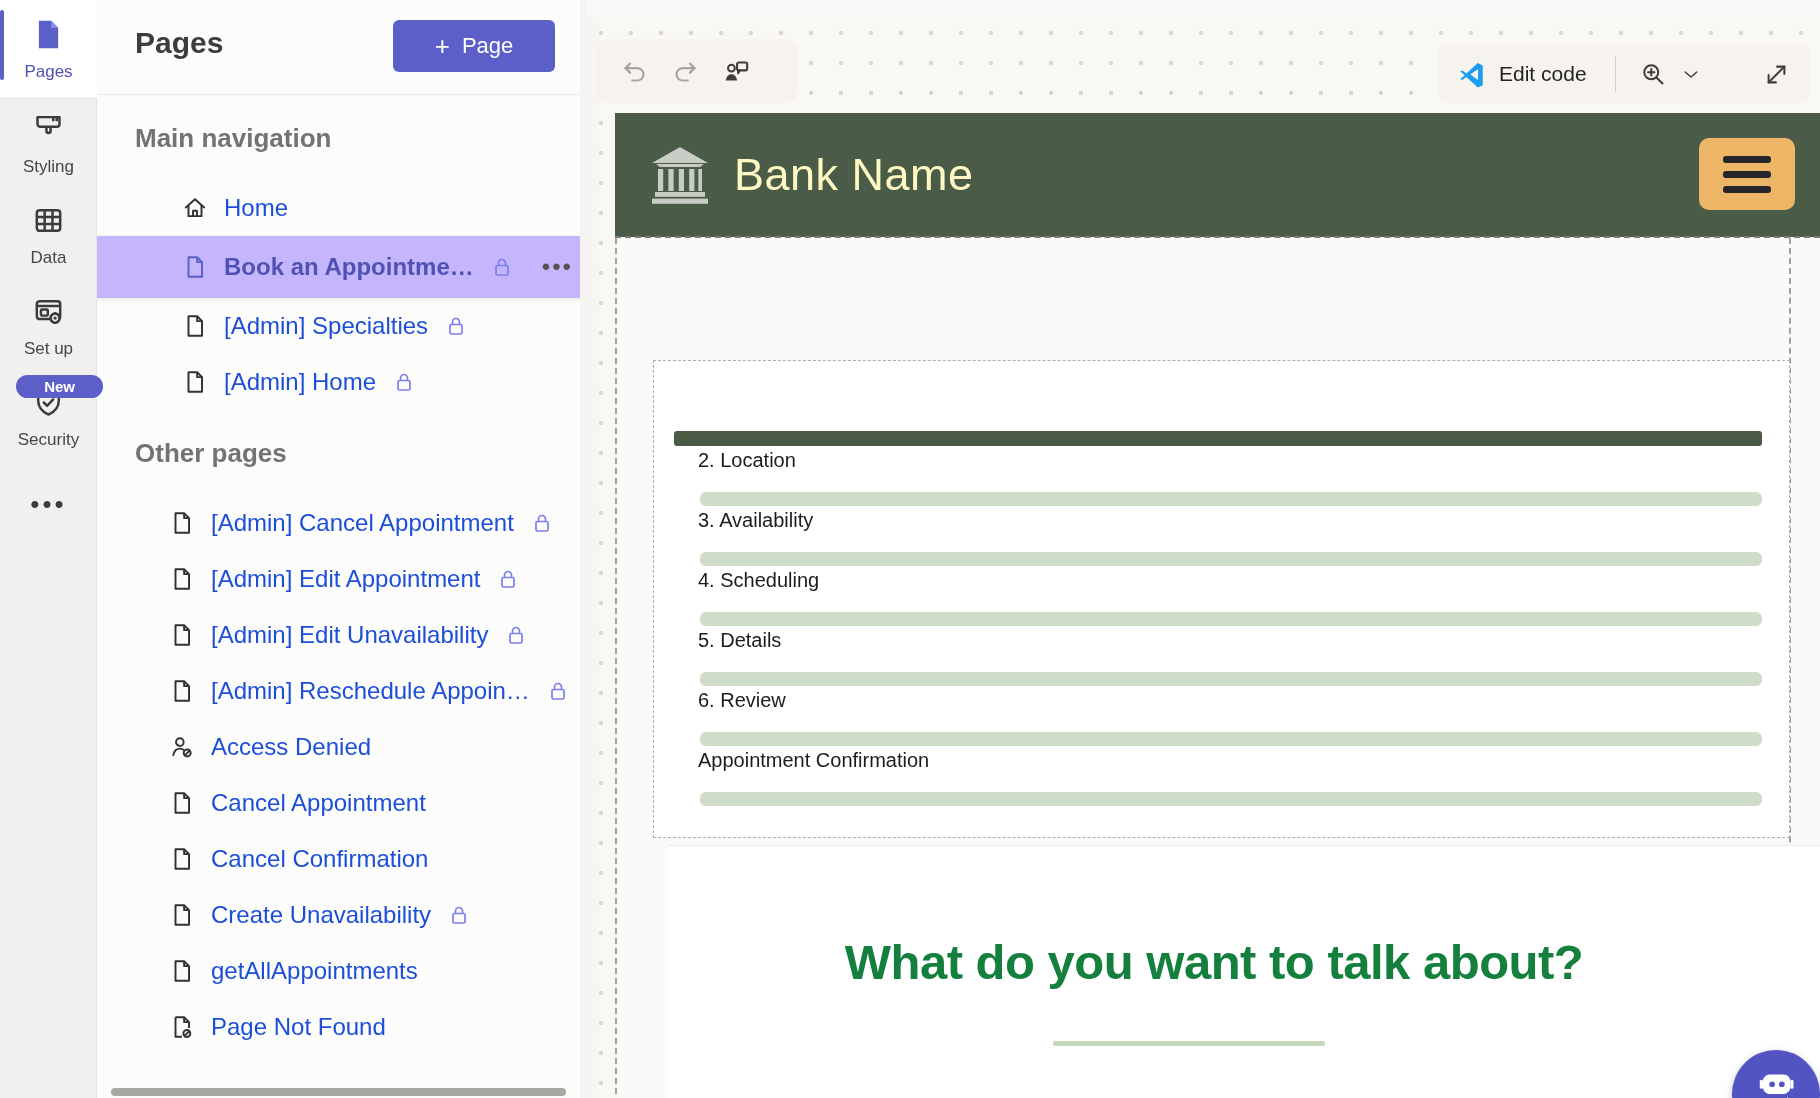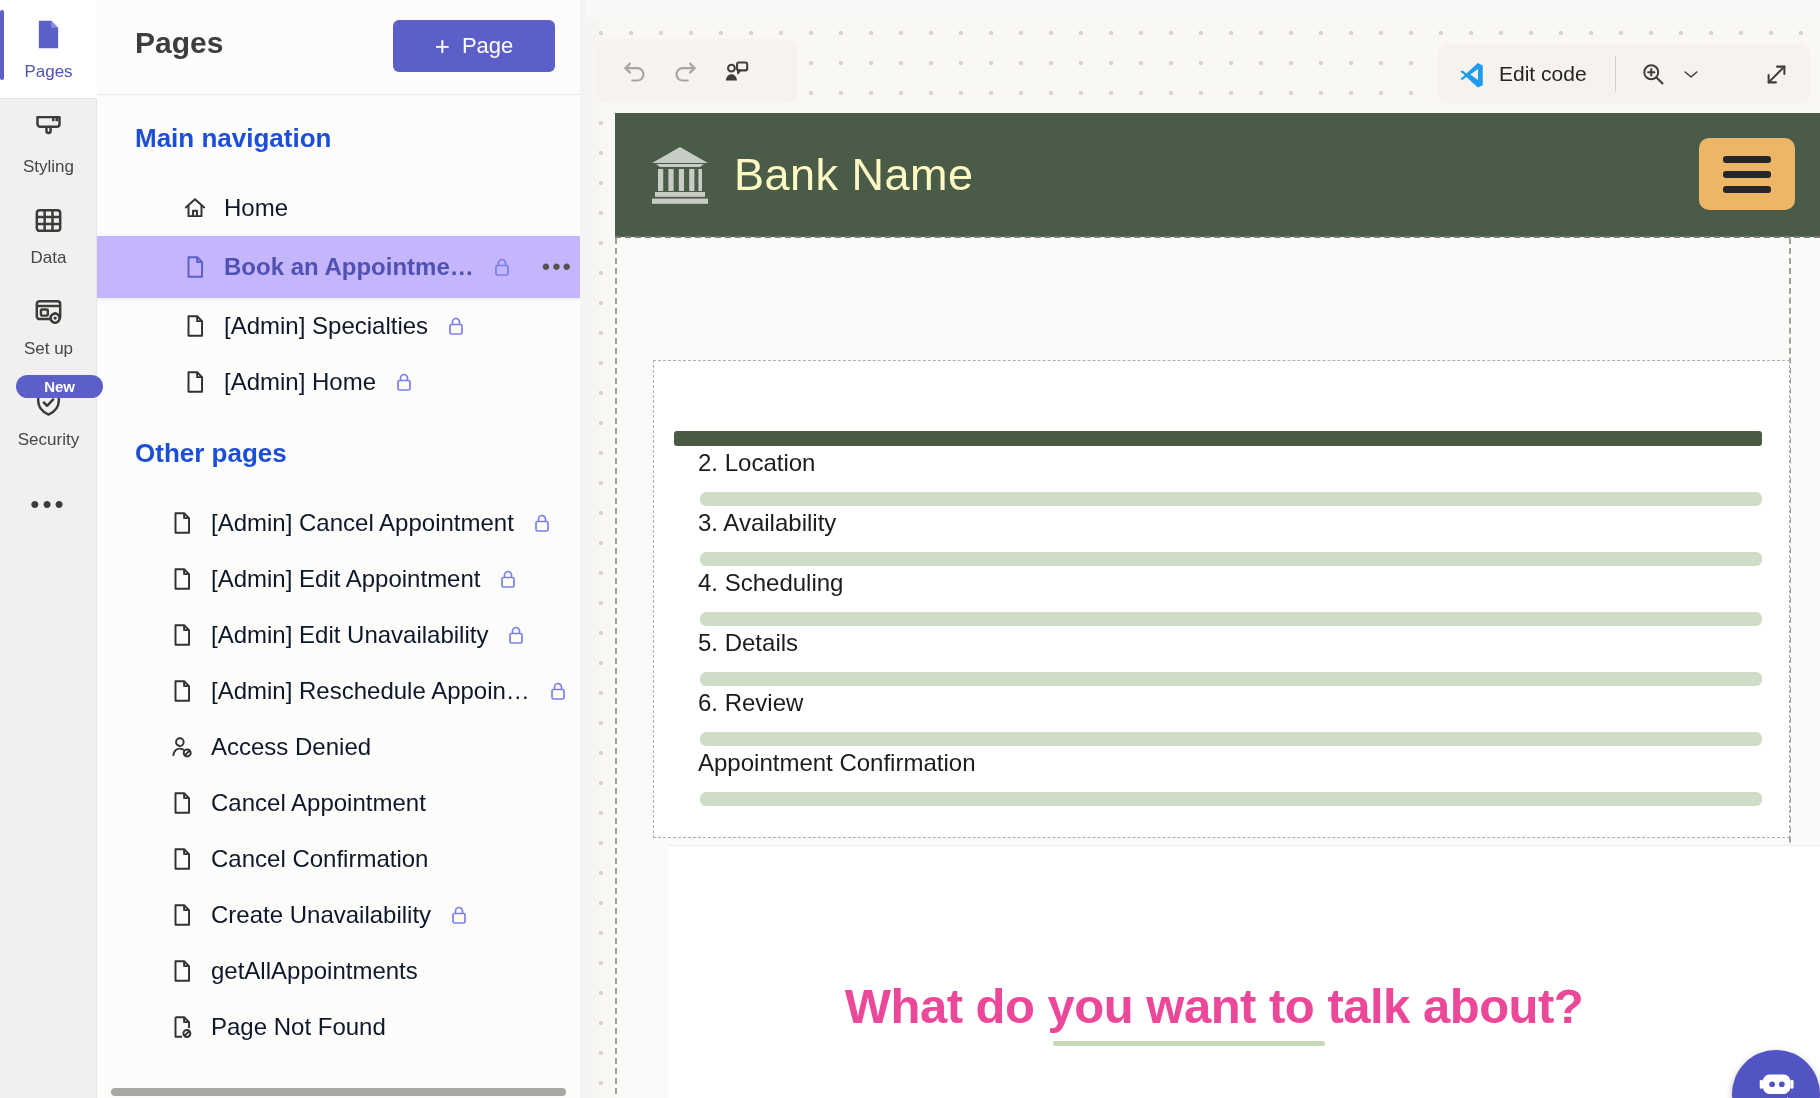--- a/index.html
+++ b/index.html
@@ -28,26 +28,26 @@
            background:#fcfcfb; z-index:4; }
   .panel-scrollgap { position:absolute; left:580px; top:0; width:6px; height:1098px;
                      background:#f6f4f2; z-index:4; }
   .panel-header { position:relative; height:95px; border-bottom:1px solid #eceae8; }
   .panel-title { position:absolute; left:38px; top:26px; font-size:30px; font-weight:bold; color:#3e3d3b; }
   .add-page-btn { position:absolute; right:25px; top:20px; width:162px; height:52px;
                   background:#5b5fc7; border:none; border-radius:6px; color:#fff;
                   font-size:22px; font-family:inherit; display:flex; align-items:center;
                   justify-content:center; gap:12px; cursor:pointer; }
   .add-page-btn .plus { font-size:26px; font-weight:300; line-height:1; }
-  .section-heading { margin:28px 0 0 38px; font-size:26px; font-weight:bold; color:#1d4ed8; }
+  .section-heading { margin:28px 0 0 38px; font-size:26px; font-weight:bold; color:#737373; }
   .nav-list { margin-top:26px; }
   .nav-row { position:relative; display:flex; align-items:center; height:56px; cursor:pointer; }
   .nav-row .row-icon { flex:0 0 auto; width:26px; height:26px; margin-left:85px; color:#333231; }
   .nav-list.other .row-icon { margin-left:72px; }
-  .nav-row .row-label { margin-left:16px; font-size:24px; color:#0f172a; white-space:nowrap; }
+  .nav-row .row-label { margin-left:16px; font-size:24px; color:#1d4ed8; white-space:nowrap; }
   .nav-row .lock { width:24px; height:24px; margin-left:16px; color:#7b7feb; flex:0 0 auto; }
   .nav-row.selected { height:62px; background:#c4b5fd; box-shadow:0 1px 4px rgba(0,0,0,.10); }
   .nav-row.selected .row-label { color:#4f52b2; font-weight:bold; }
   .nav-row.selected .row-icon { color:#5b5fc7; }
   .row-menu { margin-left:28px; font-size:24px; letter-spacing:2px; color:#55534f; }
   .panel-hscroll { position:absolute; left:14px; bottom:2px; width:455px; height:8px;
                    background:#a9a7a4; border-radius:4px; }
 
   
   .canvas { position:absolute; left:586px; top:18px; width:1234px; height:1098px;
@@ -81,28 +81,28 @@
   .sel-left { position:absolute; left:29px; top:220px; height:876px; width:0;
               border-left:2px dashed #a3a19e; }
   .sel-right { position:absolute; left:1203px; top:220px; height:824px; width:0;
                border-left:2px dashed #a3a19e; }
   .page-bg { position:absolute; left:31px; top:221px; width:1203px; height:877px; background:#fafaf8; }
 
   .steps-card { position:absolute; left:67px; top:342px; width:1137px; height:478px;
                 background:#ffffff; border:1px dashed #b0aeab; }
   .step-bar-dark { position:absolute; left:20px; top:70px; width:1088px; height:15px;
                    background:#4a5a45; border-radius:3px; }
-  .step-title { position:absolute; left:44px; font-size:24px; color:#1d1c1b; white-space:nowrap; }
+  .step-title { position:absolute; left:44px; font-size:20px; color:#1d1c1b; white-space:nowrap; }
   .step-bar { position:absolute; left:46px; width:1062px; height:14px;
               background:#cfdcc7; border-radius:6px; }
 
   .content-card { position:absolute; left:82px; top:827px; width:1152px; height:271px;
                   background:#ffffff; border-top:1px solid #ececea; }
   .content-heading { position:absolute; left:0; right:60px; top:88px; text-align:center;
-                     font-size:49px; font-weight:bold; color:#ec4899; letter-spacing:-.5px;margin-top:44px; }
+                     font-size:49px; font-weight:bold; color:#15803d; letter-spacing:-.5px; }
   .content-divider { position:absolute; left:50%; top:195px; transform:translateX(-55px);
                      margin-left:-136px; width:272px; height:5px; background:#c6d7ba; border-radius:2px; }
 
   .copilot-btn { position:absolute; left:1146px; top:1032px; width:88px; height:88px;
                  border-radius:50%; background:#5154c2; border:none; cursor:pointer;
                  display:flex; align-items:center; justify-content:center;
                  box-shadow:0 2px 6px rgba(0,0,0,.25); }
   .copilot-btn svg { width:52px; height:52px; }
 </style>
 </head>

